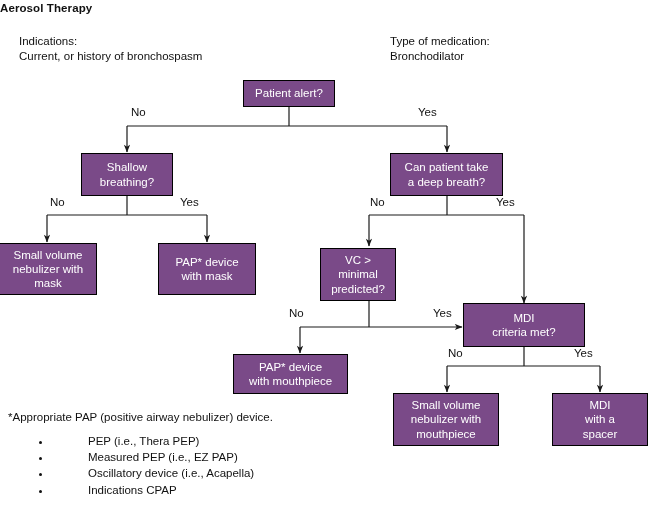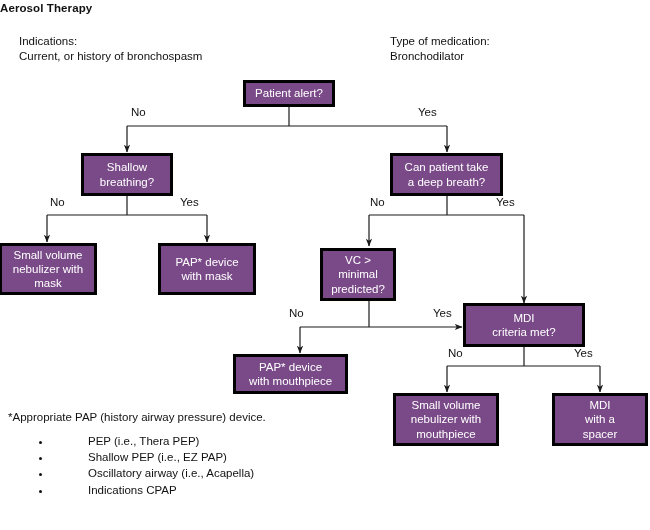--- a/index.html
+++ b/index.html
@@ -63,21 +63,21 @@
     font-size: 11.5px;
     line-height: 16.2px;
   }
   .bullets li { white-space: pre; padding-left: 36px; }
 
   
   .node {
     position: absolute;
     box-sizing: border-box;
     background: #7a4a88;
-    border: 3px solid #000000;
+    border: 1px solid #000000;
     color: #ffffff;
     font-size: 11.5px;
     line-height: 14.2px;
     display: flex;
     align-items: center;
     justify-content: center;
     text-align: center;
     white-space: pre-line;
     padding: 1px 3px;
   }
@@ -186,22 +186,22 @@
 
   <div class="elabel" style="left:370px; top:196px;">No</div>
   <div class="elabel" style="left:496px; top:196px;">Yes</div>
 
   <div class="elabel" style="left:289px; top:307px;">No</div>
   <div class="elabel" style="left:433px; top:307px;">Yes</div>
 
   <div class="elabel" style="left:448px; top:347px;">No</div>
   <div class="elabel" style="left:574px; top:347px;">Yes</div>
 
-  <div class="footnote">*Appropriate PAP (history airway pressure) device.</div>
+  <div class="footnote">*Appropriate PAP (positive airway nebulizer) device.</div>
 
   <ul class="bullets">
     <li>PEP (i.e., Thera PEP)</li>
-    <li>Shallow PEP (i.e., EZ PAP)</li>
-    <li>Oscillatory airway (i.e., Acapella)</li>
+    <li>Measured PEP (i.e., EZ PAP)</li>
+    <li>Oscillatory device (i.e., Acapella)</li>
     <li>Indications CPAP</li>
   </ul>
 
 </div>
 
 </body></html>

